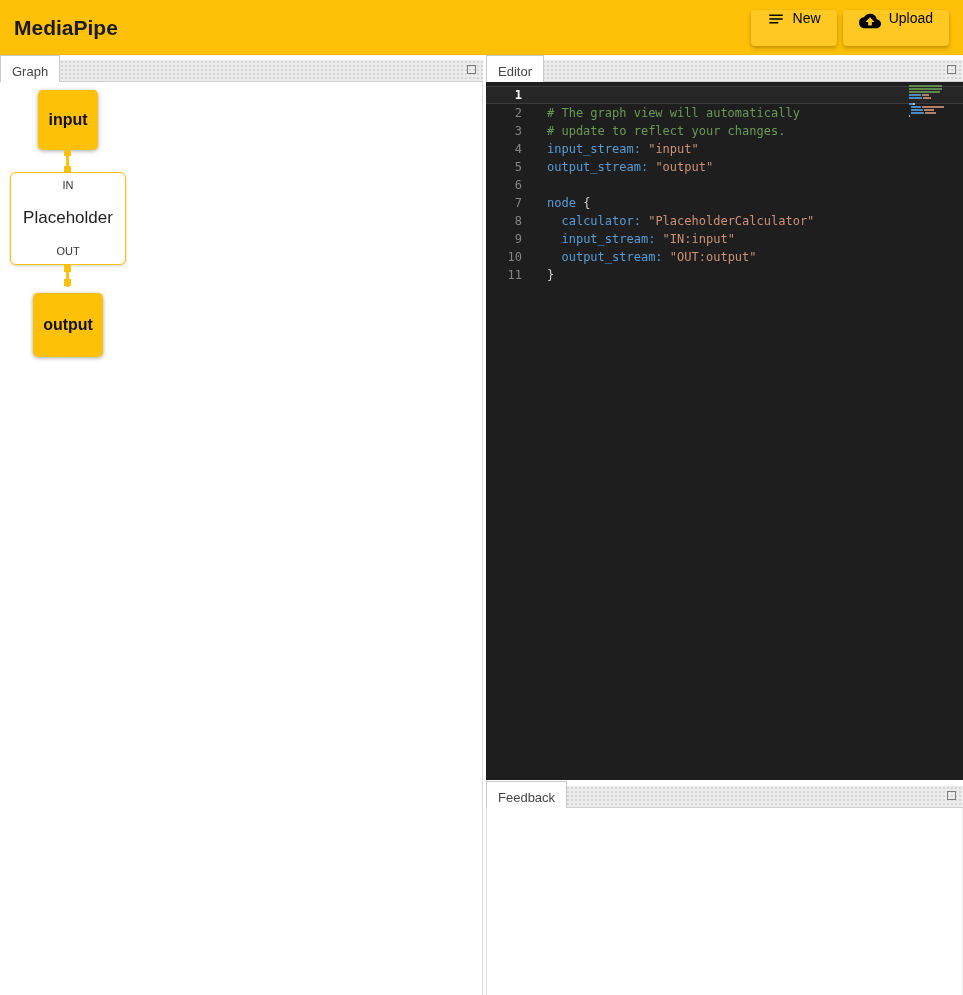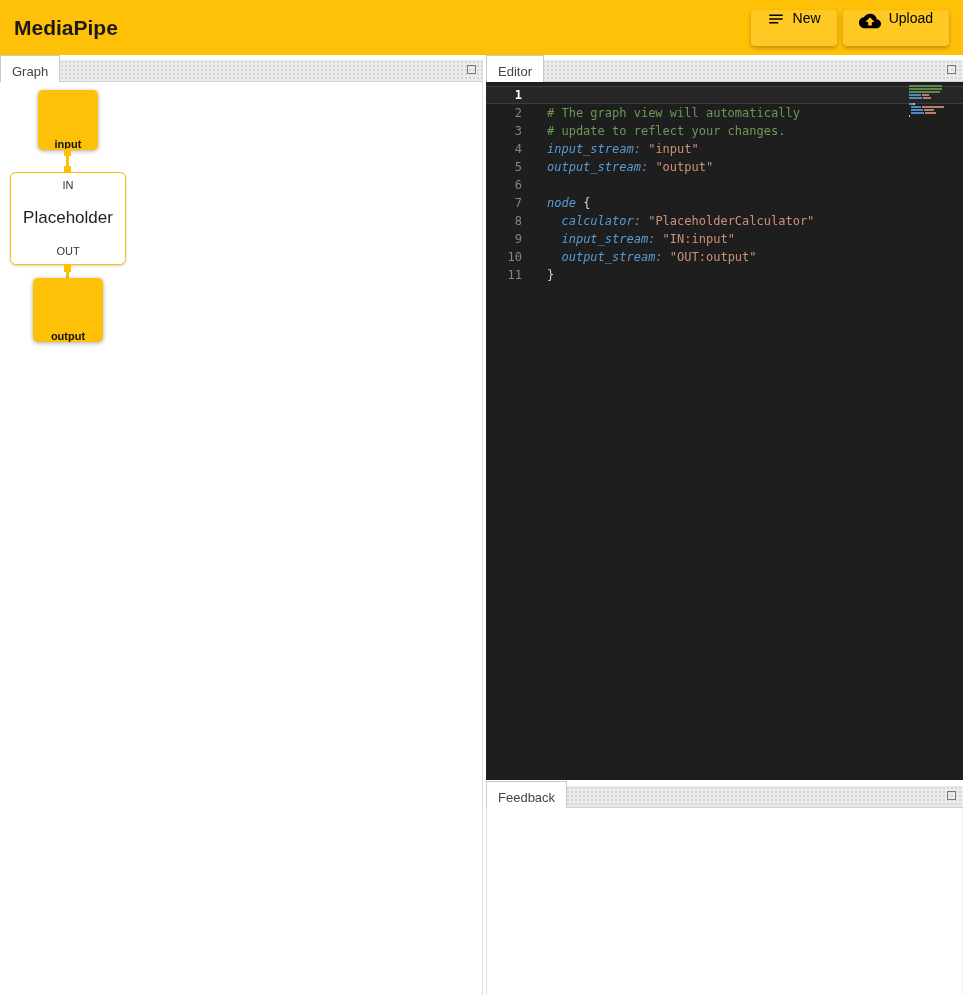--- a/index.html
+++ b/index.html
@@ -51,25 +51,25 @@
   .panel-content { flex:1; position:relative; overflow:hidden; }
   .panel-graph .panel-content { background:#fff; border-right:1px solid #ddd; }
   .panel-editor .panel-content { background:var(--editor-bg); }
   .panel-feedback .panel-content { background:#fff; border-left:1px solid #e2e2e2; border-right:1px solid #eee; }
 
   
   .graph-canvas { position:absolute; inset:0; }
   .gnode {
     position:absolute; background:var(--node-fill); border-radius:5px;
     box-shadow:0 1px 4px rgba(0,0,0,0.35);
-    display:flex; align-items:flex-end; justify-content:center;
-    font-size:11px; font-weight:600; color:#111; cursor:pointer;
+    display:flex; align-items:center; justify-content:center;
+    font-size:16px; font-weight:600; color:#111; cursor:pointer;
   }
   .gnode-input  { left:38px; top:8px;   width:60px; height:60px; }
-  .gnode-output { left:33px; top:196px; width:70px; height:64px; }
+  .gnode-output { left:33px; top:211px; width:70px; height:64px; }
   .pnode {
     position:absolute; left:10px; top:90px; width:116px; height:93px;
     background:#fff; border:1.5px solid var(--node-fill); border-radius:6px;
     box-shadow:0 1px 3px rgba(0,0,0,0.18);
     display:flex; flex-direction:column; align-items:center; justify-content:space-between;
     padding:6px 0 7px; cursor:pointer;
   }
   .port-label { font-size:11px; color:#333; }
   .pnode-title { font-size:17px; color:#222; }
   .wire { position:absolute; left:66px; width:3px; background:var(--node-fill); }
@@ -86,21 +86,21 @@
   }
   .code-line { display:flex; height:18px; white-space:pre; }
   .code-line.active {
     background:rgba(255,255,255,0.04);
     box-shadow:inset 0 1px 0 rgba(255,255,255,0.10), inset 0 -1px 0 rgba(255,255,255,0.10);
   }
   .line-num { width:36px; flex:none; text-align:right; color:var(--gutter-num); }
   .code-line.active .line-num { color:#fff; font-weight:bold; }
   .line-code { margin-left:25px; }
   .tok-comment { color:var(--tok-comment); }
-  .tok-key     { color:var(--tok-key);font-style:italic; }
+  .tok-key     { color:var(--tok-key); }
   .tok-string  { color:var(--tok-string); }
   .tok-plain   { color:var(--tok-plain); }
 
   .minimap { position:absolute; top:3px; right:14px; width:40px; }
   .mm-line { display:flex; height:2px; margin-bottom:1px; }
   .mm-seg { height:2px; flex:none; opacity:0.85; }
   .mm-comment { background:var(--tok-comment); }
   .mm-key     { background:var(--tok-key); }
   .mm-string  { background:var(--tok-string); }
   .mm-plain   { background:var(--tok-plain); }

